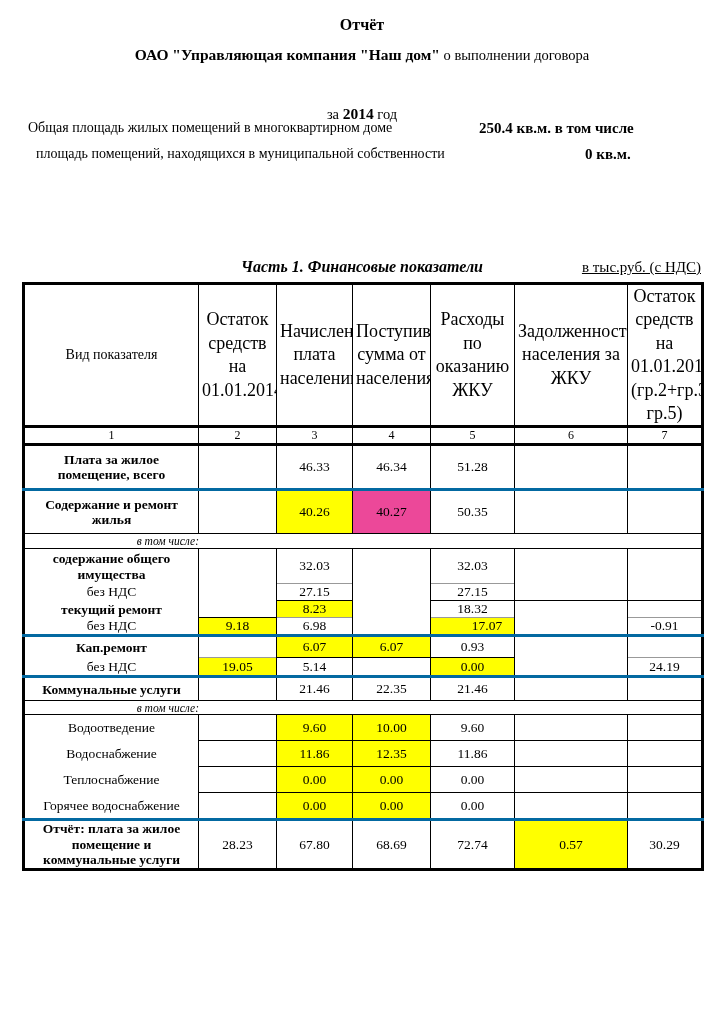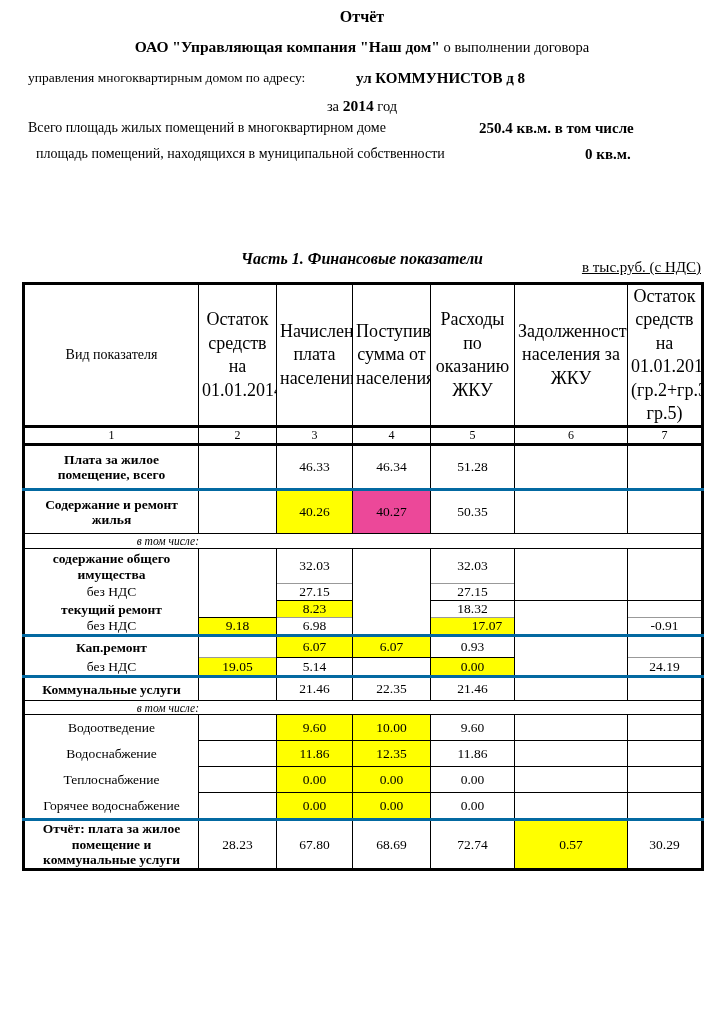--- a/index.html
+++ b/index.html
@@ -1,21 +1,21 @@
 <!DOCTYPE html>
 <html><head>
 <meta charset="utf-8">
 <style>
   html,body { margin:0; padding:0; background:#fff; }
   .page {
     position:relative; width:724px; height:1024px; background:#ffffff;
     font-family:"Liberation Serif","DejaVu Serif",serif; color:#000; overflow:hidden;
   }
   .line { position:absolute; left:0; width:724px; white-space:nowrap; }
-  .center { text-align:center; }
+  .center { text-align:center;margin-top:8px; }
   .b { font-weight:bold; }
   .l-title   { top:8px;   font-size:16px; font-weight:bold; }
   .l-org     { top:38px;  font-size:14.5px; }
   .l-org .b  { font-size:15.5px; }
   .l-addr    { top:70px;  font-size:13.5px; }
   .l-addr .lab { margin-left:28px; }
   .l-addr .val { position:absolute; left:356px; font-size:15px; font-weight:bold; }
   .l-year    { top:97px;  font-size:14.5px; }
   .l-year .b { font-size:15.5px; }
   .l-area    { top:120px; font-size:14px; }
@@ -56,25 +56,24 @@
 </style>
 </head>
 <body>
 
 <div class="page">
 
   <div class="line center l-title">Отчёт</div>
 
   <div class="line center l-org"><span class="b">ОАО "Управляющая компания "Наш дом"</span><span> о выполнении договора</span></div>
 
-  <div class="line l-addr"><span class="lab">управления многоквартирным домом по адресу:</span><span class="val">ул КОММУНИСТОВ д 8</span></div>
 
   <div class="line center l-year"><span>за </span><span class="b">2014</span><span> год</span></div>
 
-  <div class="line l-area"><span class="lab">Всего площадь жилых помещений в многоквартирном доме</span><span class="val">250.4 кв.м. в том числе</span></div>
+  <div class="line l-area"><span class="lab">Общая площадь жилых помещений в многоквартирном доме</span><span class="val">250.4 кв.м. в том числе</span></div>
 
   <div class="line l-mun"><span class="lab">площадь помещений, находящихся в муниципальной собственности</span><span class="val">0 кв.м.</span></div>
 
   <div class="line center l-part">Часть 1. Финансовые показатели</div>
 
   <div class="line l-units">в тыс.руб. (с НДС)</div>
 
   <table class="fin">
     <colgroup>
       <col style="width:175px">

